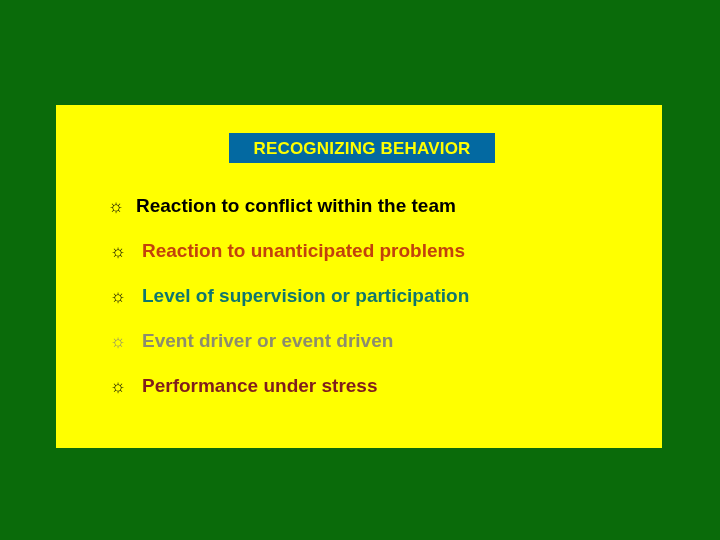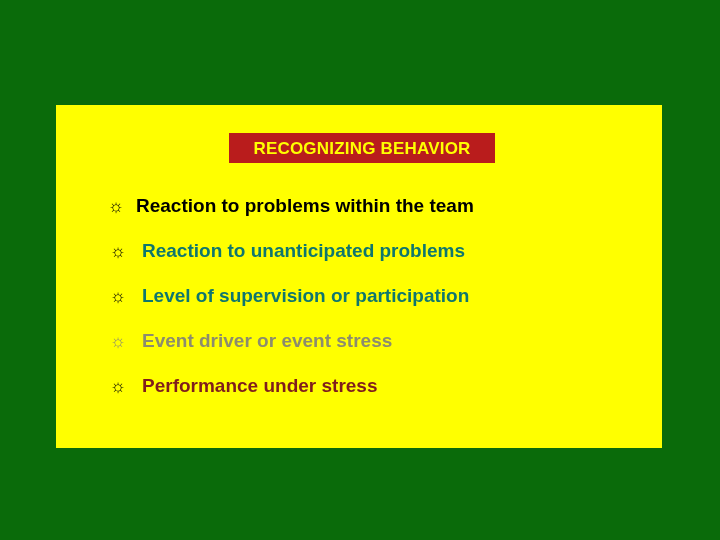--- a/index.html
+++ b/index.html
@@ -89,44 +89,44 @@
     color: #8c8c6e;
   }
 </style>
 </head>
 <body>
 
 <div id="slide" style="background: rgb(10, 107, 10);">
 
   <div id="content-panel" style="background: rgb(255, 255, 0);">
 
-    <div id="title-box" style="background: #b91c1c;">
+    <div id="title-box" style="background: #0369a1;">
       <span id="title-text" style="color: rgb(255, 255, 0);">RECOGNIZING BEHAVIOR</span>
     </div>
 
     <ul id="bullet-list">
 
       <li class="bullet-row">
         <span class="bullet-icon">☼</span>
-        <span class="bullet-label" style="color: rgb(0, 0, 0);">Reaction to problems within the team</span>
+        <span class="bullet-label" style="color: rgb(0, 0, 0);">Reaction to conflict within the team</span>
       </li>
 
       <li class="bullet-row indented">
         <span class="bullet-icon">☼</span>
-        <span class="bullet-label" style="color: #0f766e;">Reaction to unanticipated problems</span>
+        <span class="bullet-label" style="color: #c2410c;">Reaction to unanticipated problems</span>
       </li>
 
       <li class="bullet-row indented">
         <span class="bullet-icon">☼</span>
         <span class="bullet-label" style="color: #0f766e;">Level of supervision or participation</span>
       </li>
 
       <li class="bullet-row indented muted">
         <span class="bullet-icon">☼</span>
-        <span class="bullet-label" style="color: rgb(140, 140, 110);">Event driver or event stress</span>
+        <span class="bullet-label" style="color: rgb(140, 140, 110);">Event driver or event driven</span>
       </li>
 
       <li class="bullet-row indented">
         <span class="bullet-icon">☼</span>
         <span class="bullet-label" style="color: #7f1d1d;">Performance under stress</span>
       </li>
 
     </ul>
 
   </div>

